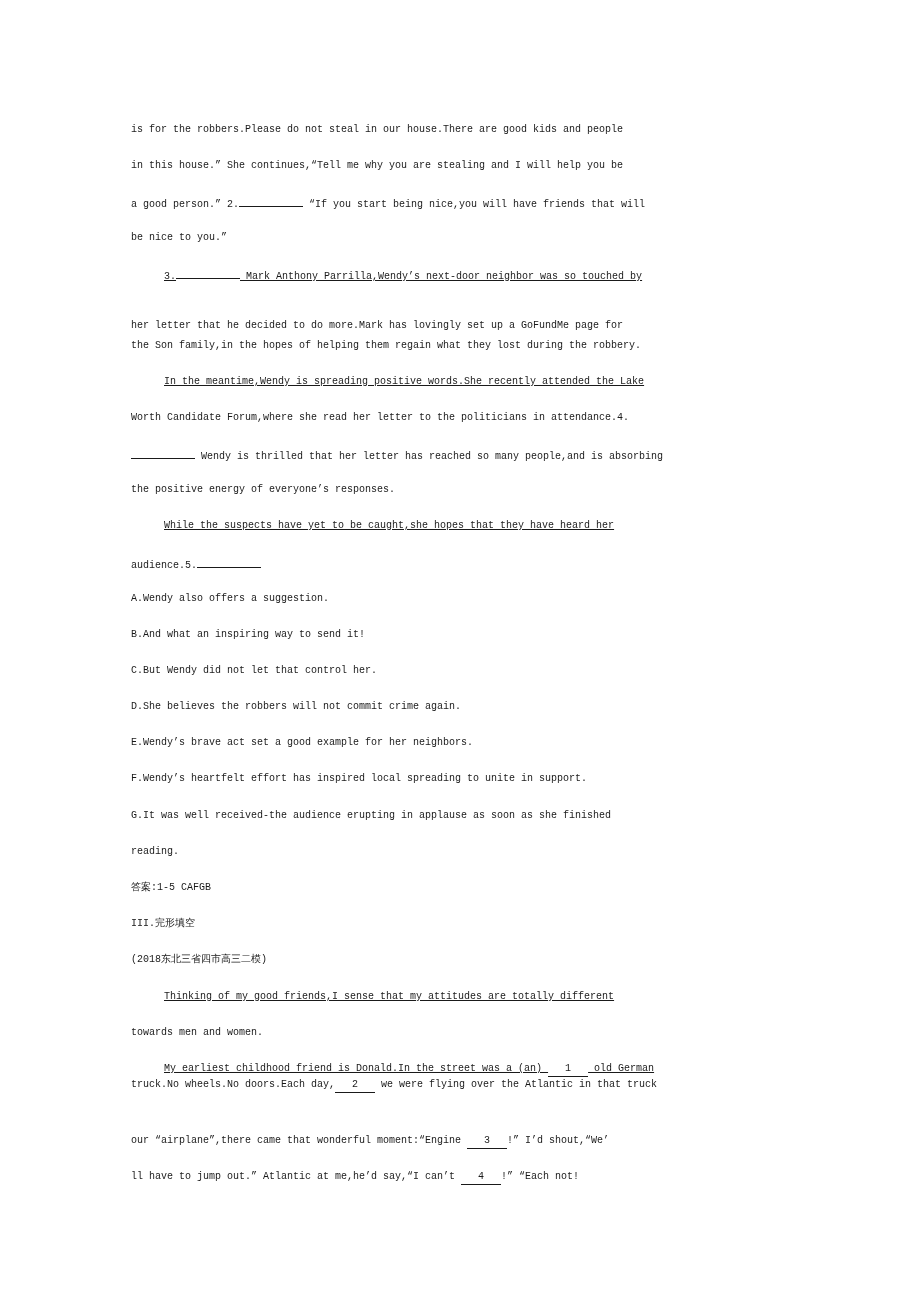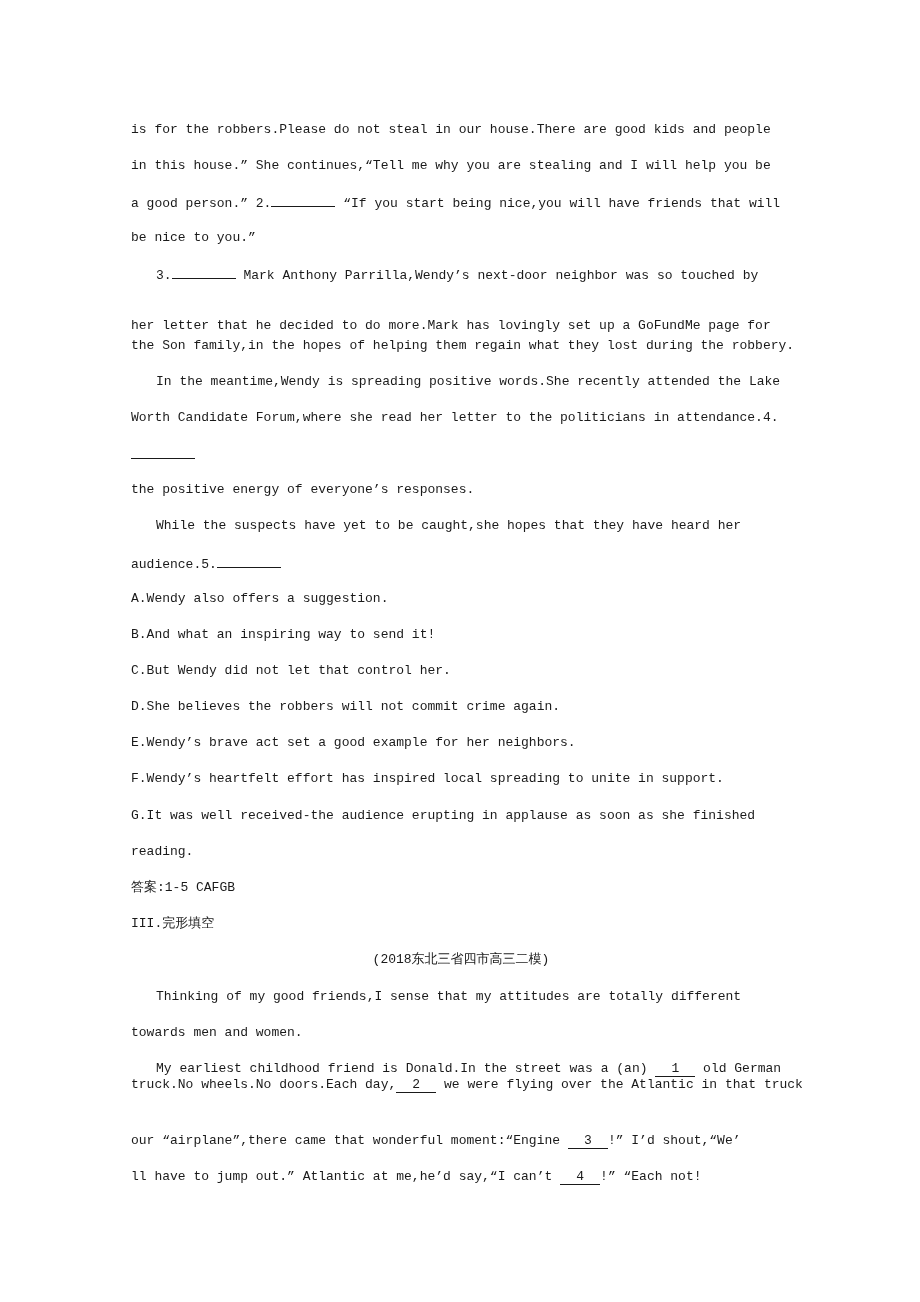--- a/index.html
+++ b/index.html
@@ -18,41 +18,41 @@
     .page {
       position: absolute;
       left: 131px;
       top: 0;
       width: 660px;
     }
     .line {
       position: absolute;
       left: 0;
       white-space: nowrap;
-      font-size: 13px;
+      font-size: 10px;
       line-height: 20px;
       height: 20px;
       letter-spacing: 0;
     }
-    .line.indent { left: 25px; }
+    .line.indent { left: 33px; text-decoration: underline; }
     .blank {
       display: inline-block;
       border-bottom: 1px solid #1a1a1a;
       height: 14px;
       vertical-align: baseline;
       text-align: center;
     }
     .blank.w8 { width: 64px; }
     .blank.num {
       width: 40px;
       border-bottom: 1px solid #1a1a1a;
       height: 15px;
       line-height: 15px;
     }
-    .right { text-align: center; }
+    .right { text-align: left; }
   </style>
 </head>
 <body>
 
 <div class="page">
 
   <div class="line" style="top:120px">is for the robbers.Please do not steal in our house.There are good kids and people</div>
   <div class="line" style="top:156px">in this house.” She continues,“Tell me why you are stealing and I will help you be</div>
   <div class="line" style="top:192px">
     <span>a good person.” 2.</span><span class="blank w8"></span><span> “If you start being nice,you will have friends that will</span>
@@ -61,21 +61,21 @@
 
   <div class="line indent" style="top:264px">
     <span>3.</span><span class="blank w8"></span><span> Mark Anthony Parrilla,Wendy’s next-door neighbor was so touched by</span>
   </div>
   <div class="line" style="top:316px">her letter that he decided to do more.Mark has lovingly set up a GoFundMe page for</div>
   <div class="line" style="top:336px">the Son family,in the hopes of helping them regain what they lost during the robbery.</div>
 
   <div class="line indent" style="top:372px">In the meantime,Wendy is spreading positive words.She recently attended the Lake</div>
   <div class="line" style="top:408px">Worth Candidate Forum,where she read her letter to the politicians in attendance.4.</div>
   <div class="line" style="top:444px">
-    <span class="blank w8"></span>
+    <span class="blank w8"></span><span> Wendy is thrilled that her letter has reached so many people,and is absorbing</span>
   </div>
   <div class="line" style="top:480px">the positive energy of everyone’s responses.</div>
 
   <div class="line indent" style="top:516px">While the suspects have yet to be caught,she hopes that they have heard her</div>
   <div class="line" style="top:553px">
     <span>audience.5.</span><span class="blank w8"></span>
   </div>
 
   <div class="line" style="top:589px">A.Wendy also offers a suggestion.</div>
   <div class="line" style="top:625px">B.And what an inspiring way to send it!</div>

